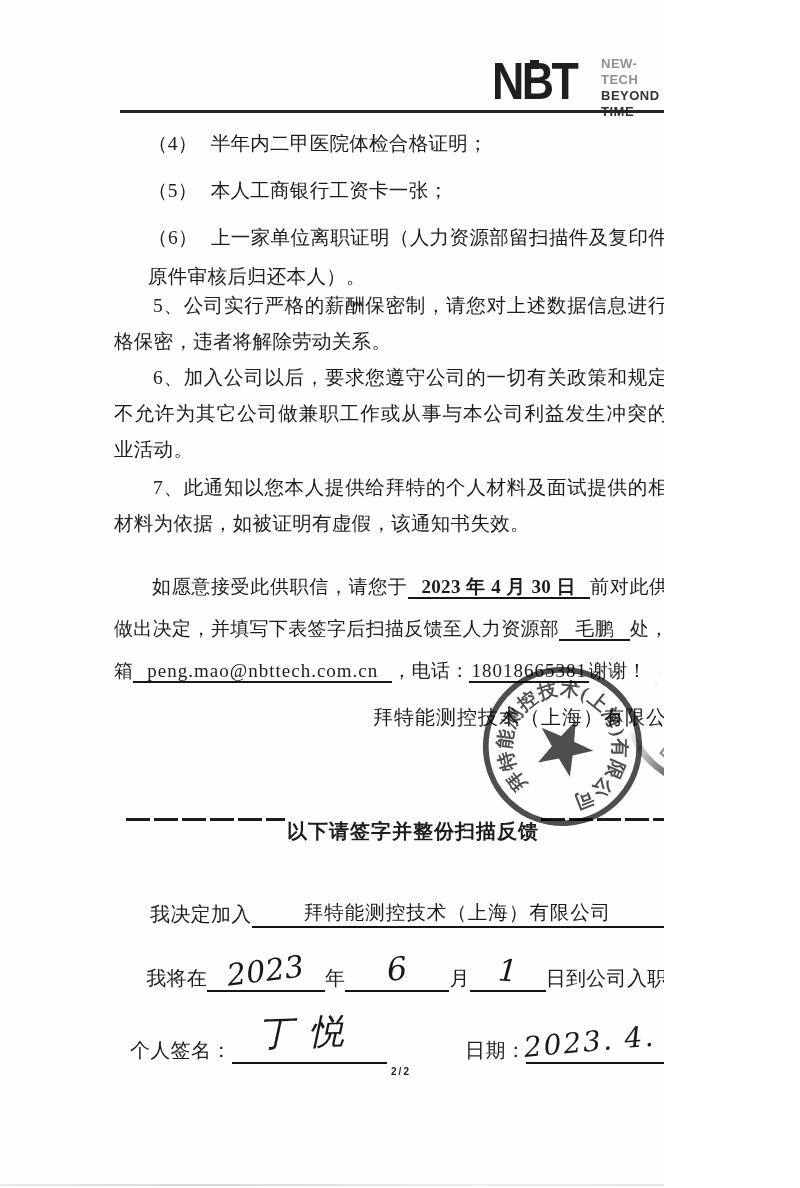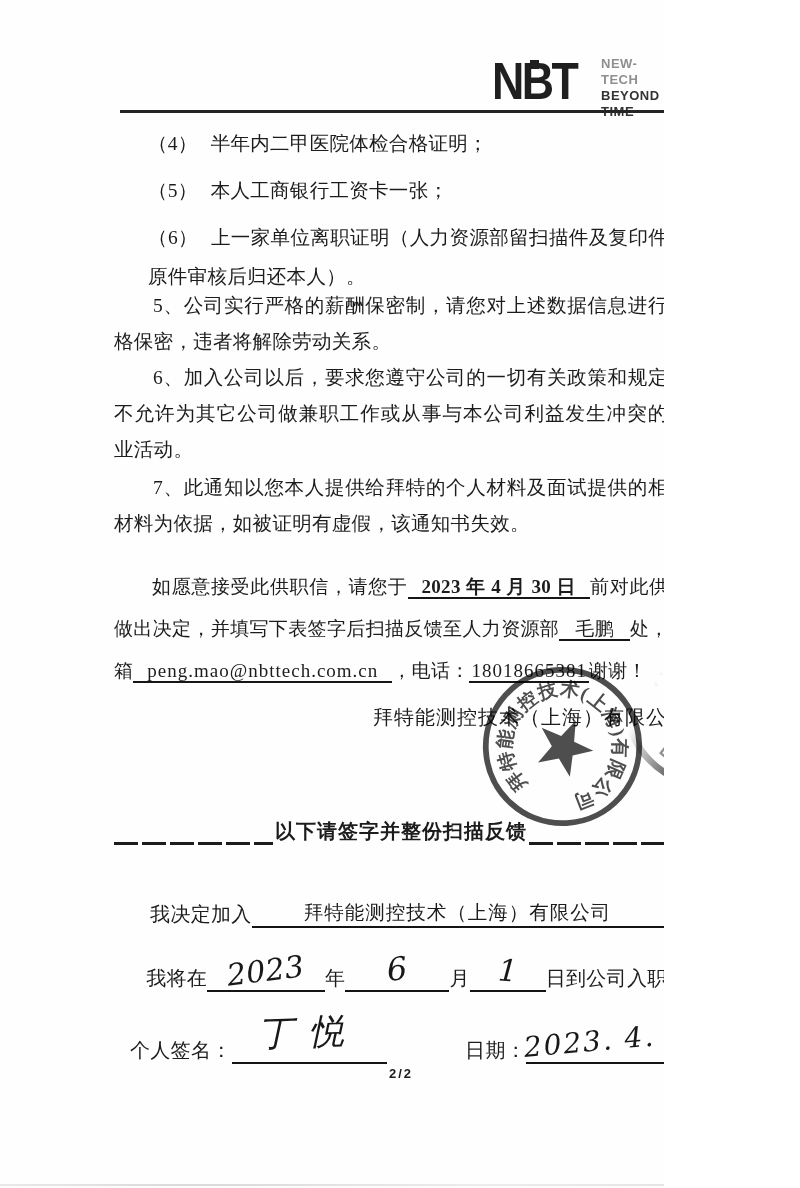--- a/index.html
+++ b/index.html
@@ -42,21 +42,21 @@
   .acceptance .indent{padding-left:38px;}
   .u{border-bottom:2px solid #161616;white-space:nowrap;}
   .u-deadline{font-weight:bold;padding:0 14px;margin-top:30px;}
   .u-name{padding:0 16px;}
   .u-email{padding:0 14px;letter-spacing:1px;}
   .u-phone{padding:0 2px;letter-spacing:1px;}
 
   .signoff{position:absolute;left:0;top:704px;width:574px;text-align:right;padding-right:4px;font-size:20px;letter-spacing:1px;}
 
   
-  .divider{position:absolute;left:0;top:818px;width:574px;display:flex;align-items:flex-end;}
+  .divider{position:absolute;left:12px;top:818px;width:574px;display:flex;align-items:flex-start;}
   .divider .dash{flex:1;height:3px;background:repeating-linear-gradient(to right,#1c1c1c 0 24px,rgba(0,0,0,0) 24px 28px);}
   .divider .label{font-weight:bold;font-size:20px;letter-spacing:1px;padding:0 2px;white-space:nowrap;}
 
   
   .fline{position:absolute;left:16px;width:574px;font-size:20px;white-space:nowrap;text-align:center;}
   .fline1{top:892px;}
   .fline2{top:956px;}
   .fline3{top:1022px;display:flex;align-items:flex-end;}
   .blank{
     display:inline-flex;justify-content:center;align-items:flex-end;
@@ -73,21 +73,21 @@
     white-space:nowrap;
   }
   .hand-year{font-size:30px;transform:rotate(-7deg) translateY(-2px);}
   .hand-month{font-size:32px;transform:rotate(-6deg) translateY(-2px);}
   .hand-day{font-size:30px;transform:rotate(4deg) translateY(-2px);}
   .hand-sign{font-size:35px;letter-spacing:16px;transform:rotate(-2deg) translateY(-6px);}
   .hand-date{font-size:28px;letter-spacing:2px;transform:rotate(-5deg) translateY(-6px);}
   .date-gap{margin-left:78px;}
 
   .pagenum{position:absolute;left:0;top:1066px;width:574px;text-align:center;
-    font-size:13px;font-weight:bold;letter-spacing:2px;font-family:"Liberation Sans",sans-serif;}
+    font-size:10px;font-weight:bold;letter-spacing:2px;font-family:"Liberation Sans",sans-serif;}
 
   
   .stamp{position:absolute;mix-blend-mode:multiply;opacity:.9;}
   .stamp-main{left:480px;top:664px;width:165px;height:165px;transform:rotate(-48deg);}
   .stamp-partial{
     left:618px;top:605px;width:188px;height:188px;transform:rotate(12deg);
     -webkit-mask-image:linear-gradient(105deg,rgba(0,0,0,0) 24%,#000 50%);
     mask-image:linear-gradient(105deg,rgba(0,0,0,0) 24%,#000 50%);
     opacity:.85;
   }

